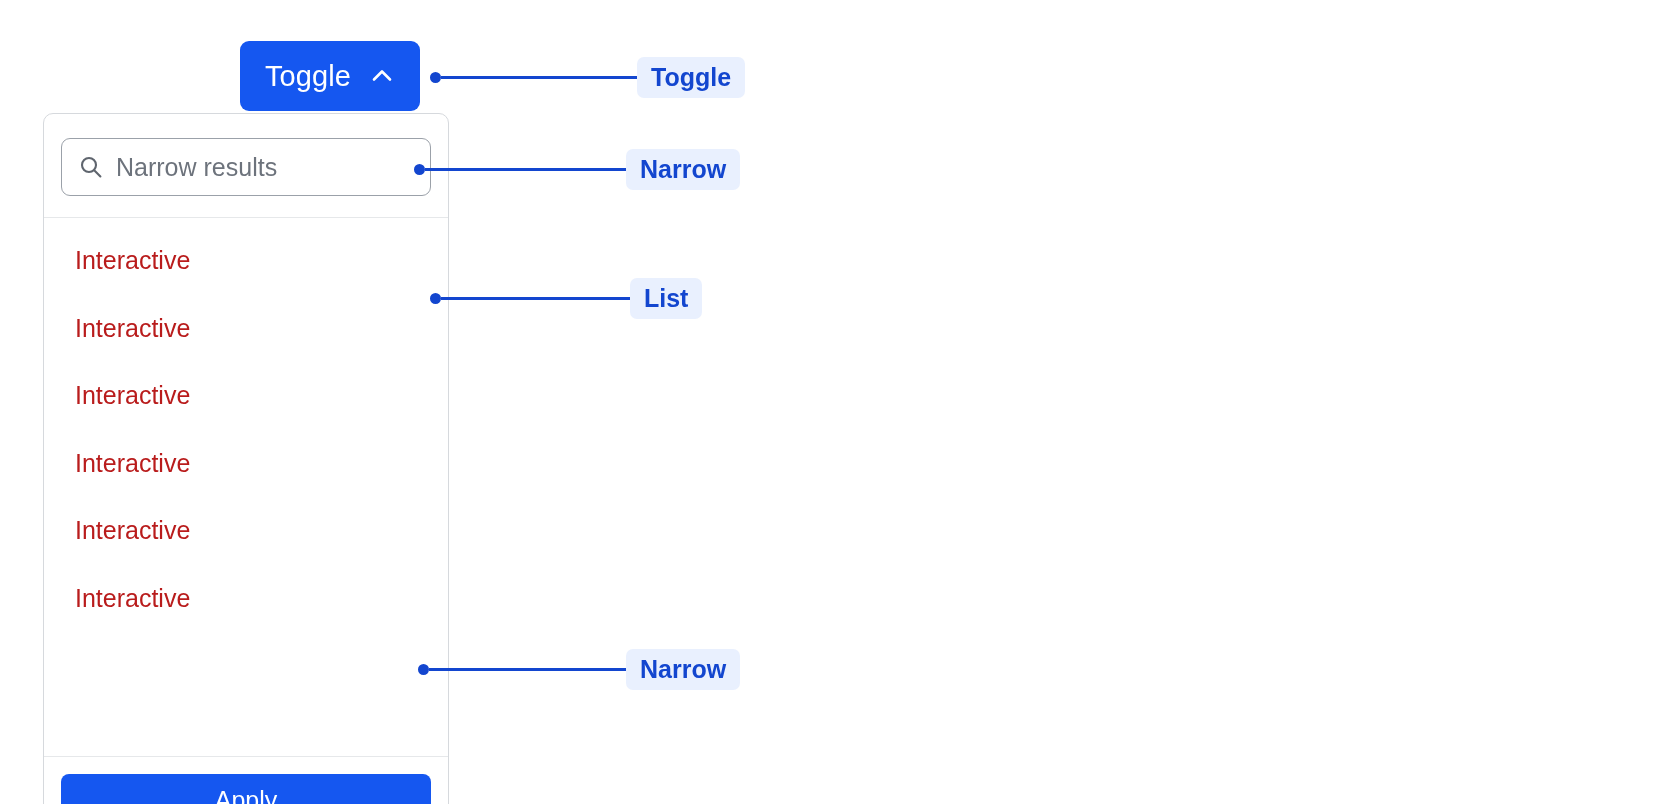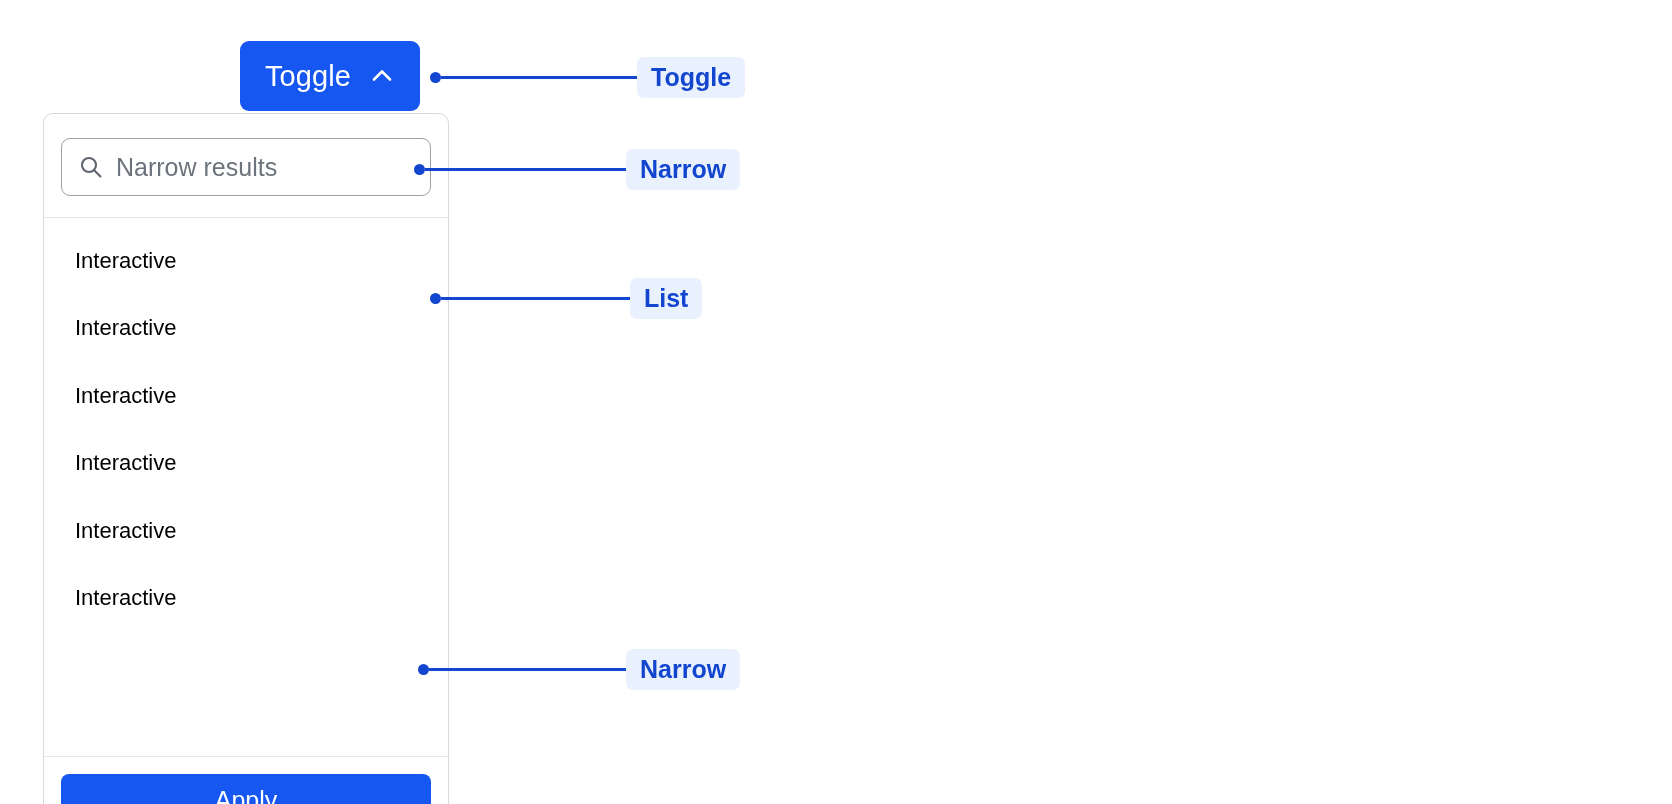--- a/index.html
+++ b/index.html
@@ -108,22 +108,22 @@
     overflow: hidden;
     padding-top: 9px;
     box-sizing: border-box;
   }
   .list-item {
     height: 67.5px;
     display: flex;
     align-items: center;
     padding: 0 31px;
     box-sizing: border-box;
-    font-size: 22px;
-    color: #000000;
+    font-size: 25px;
+    color: #b91c1c;
     cursor: pointer;
     background: transparent;
   }
 
   
   #panel-footer {
     flex: 0 0 auto;
     border-top: 1px solid #e6e8ea;
     padding: 17px;
     box-sizing: border-box;

